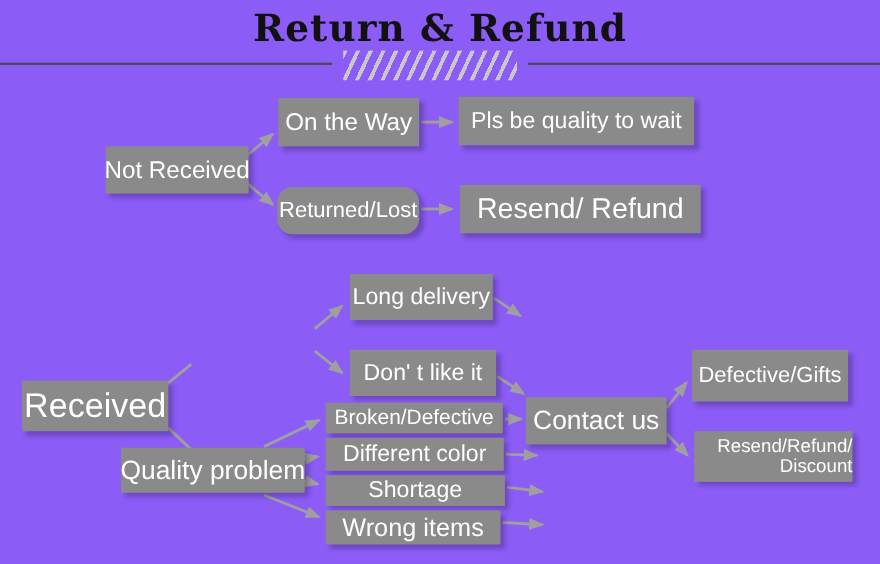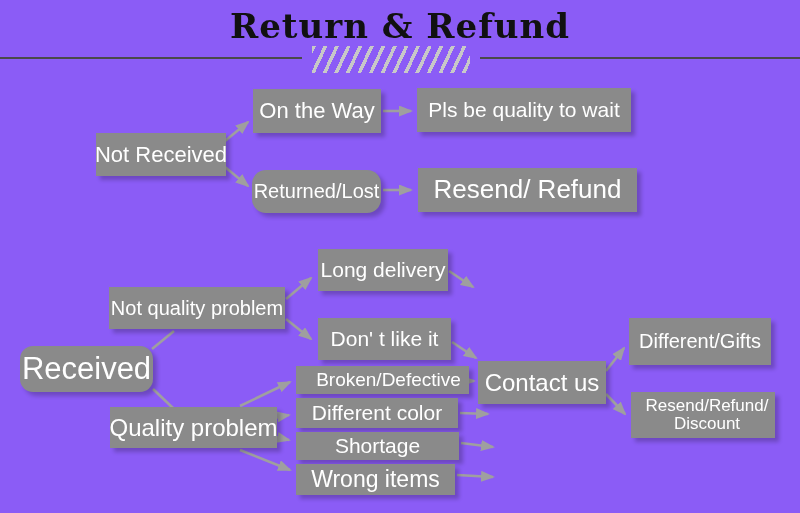--- a/index.html
+++ b/index.html
@@ -18,21 +18,21 @@
   .hatch{
     position:absolute;left:312px;top:46px;width:158px;height:27px;
     background:repeating-linear-gradient(115deg,#c8c8c8 0 3.5px,transparent 3.5px 10.5px);
   }
   .node{
     position:absolute;background:#8a8a8a;color:#ffffff;
     display:flex;align-items:center;justify-content:center;
     white-space:nowrap;line-height:1.05;
     box-shadow:4px 4px 4px rgba(0,0,0,0.22);
   }
-  .node.wrap{white-space:normal;justify-content:flex-start;text-align:center;padding-left:8px;box-sizing:border-box;}
+  .node.wrap{white-space:normal;justify-content:flex-start;text-align:right;padding-left:8px;box-sizing:border-box;}
   .edges{position:absolute;left:0;top:0;}
 </style>
 </head>
 <body>
 
 <div class="canvas">
 
   <div class="title">Return &amp; Refund</div>
   <div class="rule rule-left"></div>
   <div class="hatch"></div>
@@ -71,37 +71,36 @@
   <div class="node" style="left:96px;top:133px;width:130px;height:43px;font-size:22px;">Not Received</div>
 
   <div class="node" style="left:253px;top:89px;width:128px;height:44px;font-size:22px;">On the Way</div>
 
   <div class="node" style="left:417px;top:88px;width:214px;height:44px;font-size:21px;">Pls be quality to wait</div>
 
   <div class="node" style="left:252px;top:170px;width:129px;height:43px;font-size:20px;border-radius:14px;">Returned/Lost</div>
 
   <div class="node" style="left:418px;top:168px;width:219px;height:44px;font-size:26px;">Resend/ Refund</div>
 
-  <div class="node" style="left:20px;top:346px;width:133px;height:46px;font-size:31px;border-radius:13px;">Received</div>
+  <div class="node" style="left:20px;top:346px;width:133px;height:46px;font-size:31px;">Received</div>
 
-  <div class="node" style="left:109px;top:287px;width:176px;height:42px;font-size:20px;">Not quality problem</div>
 
   <div class="node" style="left:318px;top:249px;width:130px;height:42px;font-size:21px;">Long delivery</div>
 
   <div class="node" style="left:318px;top:318px;width:133px;height:42px;font-size:21px;">Don' t like it</div>
 
   <div class="node" style="left:110px;top:407px;width:167px;height:41px;font-size:24px;">Quality problem</div>
 
-  <div class="node" style="left:296px;top:366px;width:161px;height:28px;font-size:19px;padding-left:12px;">Broken/Defective</div>
+  <div class="node" style="left:296px;top:366px;width:161px;height:28px;font-size:19px;">Broken/Defective</div>
 
   <div class="node" style="left:296px;top:398px;width:162px;height:30px;font-size:21px;">Different color</div>
 
   <div class="node" style="left:296px;top:432px;width:163px;height:28px;font-size:21px;">Shortage</div>
 
   <div class="node" style="left:296px;top:464px;width:159px;height:31px;font-size:23px;">Wrong items</div>
 
   <div class="node" style="left:478px;top:361px;width:128px;height:43px;font-size:24px;">Contact us</div>
 
-  <div class="node" style="left:629px;top:318px;width:142px;height:47px;font-size:20px;">Different/Gifts</div>
+  <div class="node" style="left:629px;top:318px;width:142px;height:47px;font-size:20px;">Defective/Gifts</div>
 
   <div class="node wrap" style="left:631px;top:392px;width:144px;height:46px;font-size:17px;">Resend/Refund/ Discount</div>
 
 </div>
 
 </body></html>

